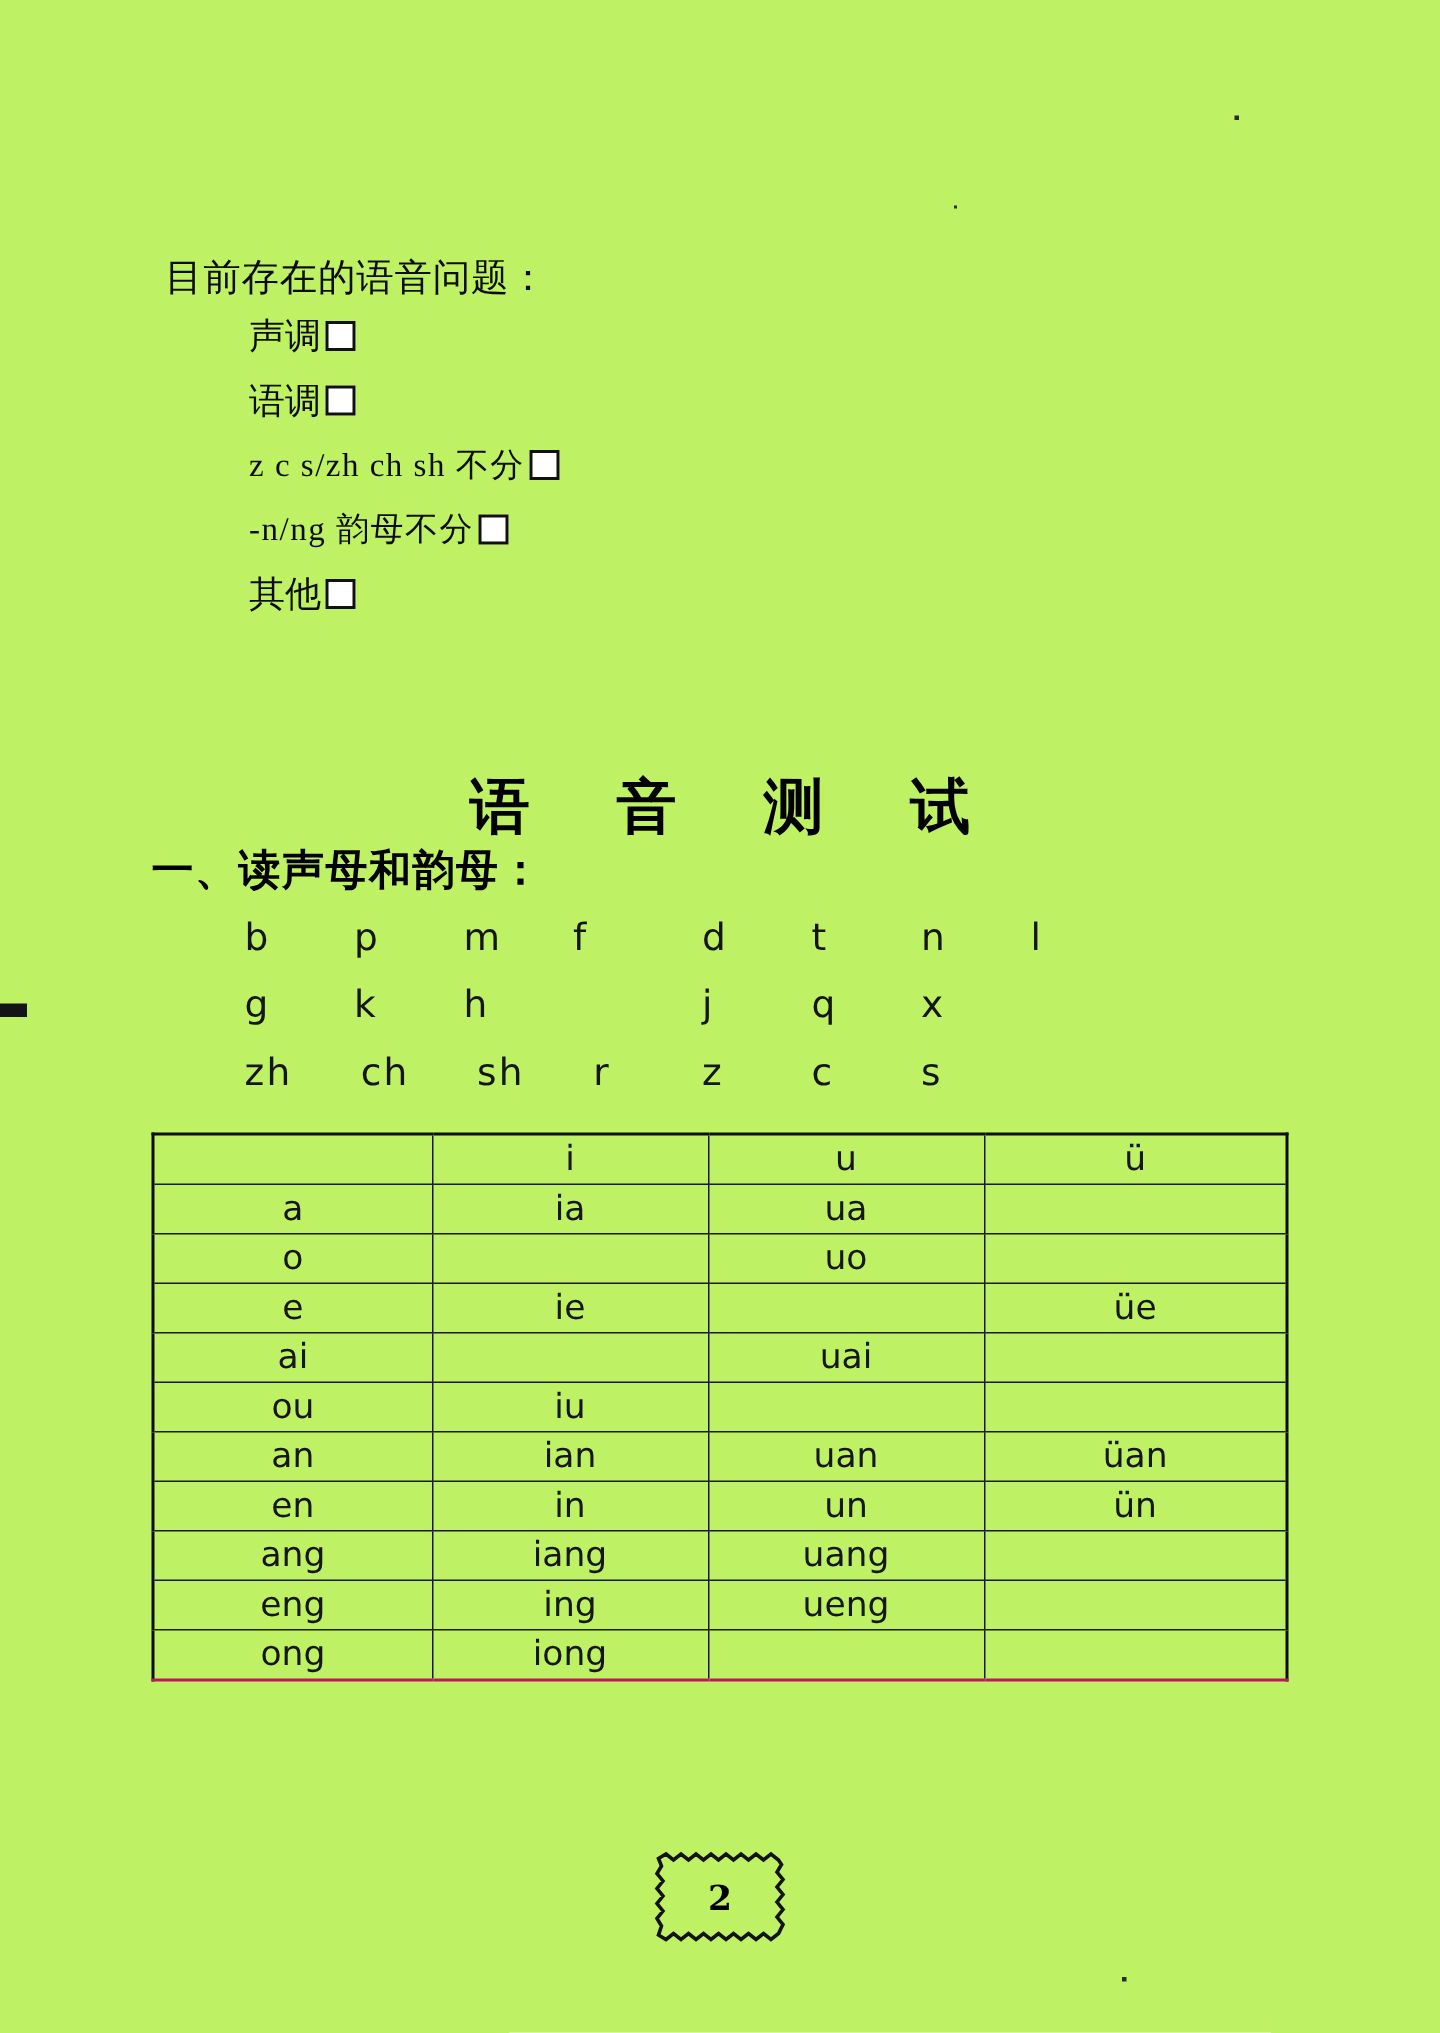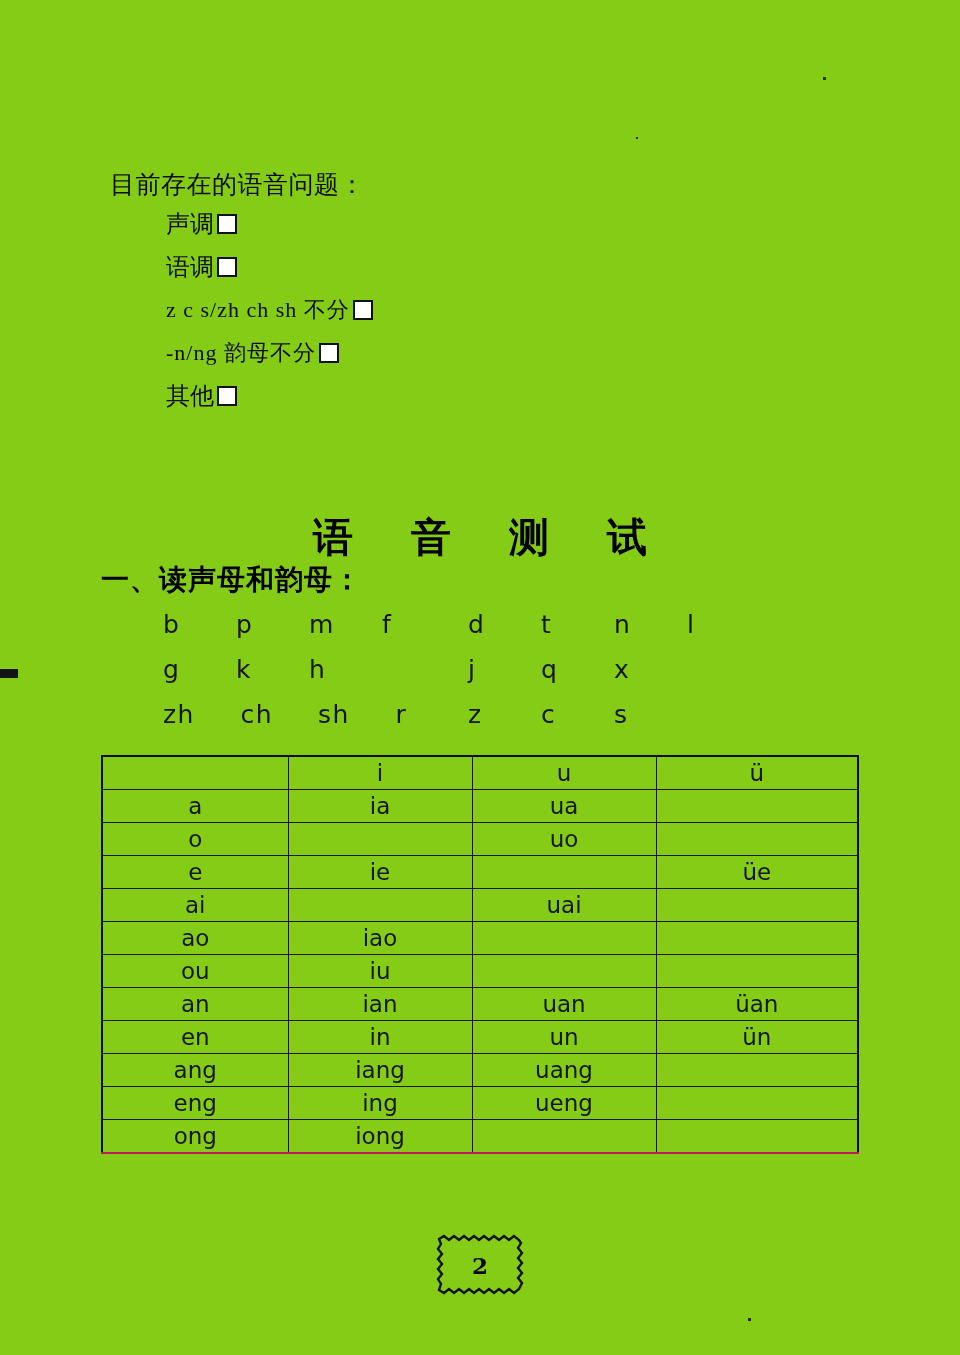--- a/index.html
+++ b/index.html
@@ -12,21 +12,21 @@
     height: 1355px;
     position: relative;
     overflow: hidden;
     font-family: "DejaVu Sans", sans-serif;
     color: #111111;
     -webkit-font-smoothing: antialiased;
   }
   .page {
     position: absolute;
     inset: 0;
-    background: #84cc16;
+    background: #bef264;
     text-decoration: underline;
   }
 
   
   .speck {
     position: absolute;
     background: #2b2b2b;
   }
   .edge-mark {
     position: absolute;
@@ -322,26 +322,20 @@
         <td></td>
         <td>üe</td>
       </tr>
       <tr>
         <td>ai</td>
         <td></td>
         <td>uai</td>
         <td></td>
       </tr>
       <tr>
-        <td>ao</td>
-        <td>iao</td>
-        <td></td>
-        <td></td>
-      </tr>
-      <tr>
         <td>ou</td>
         <td>iu</td>
         <td></td>
         <td></td>
       </tr>
       <tr>
         <td>an</td>
         <td>ian</td>
         <td>uan</td>
         <td>üan</td>

